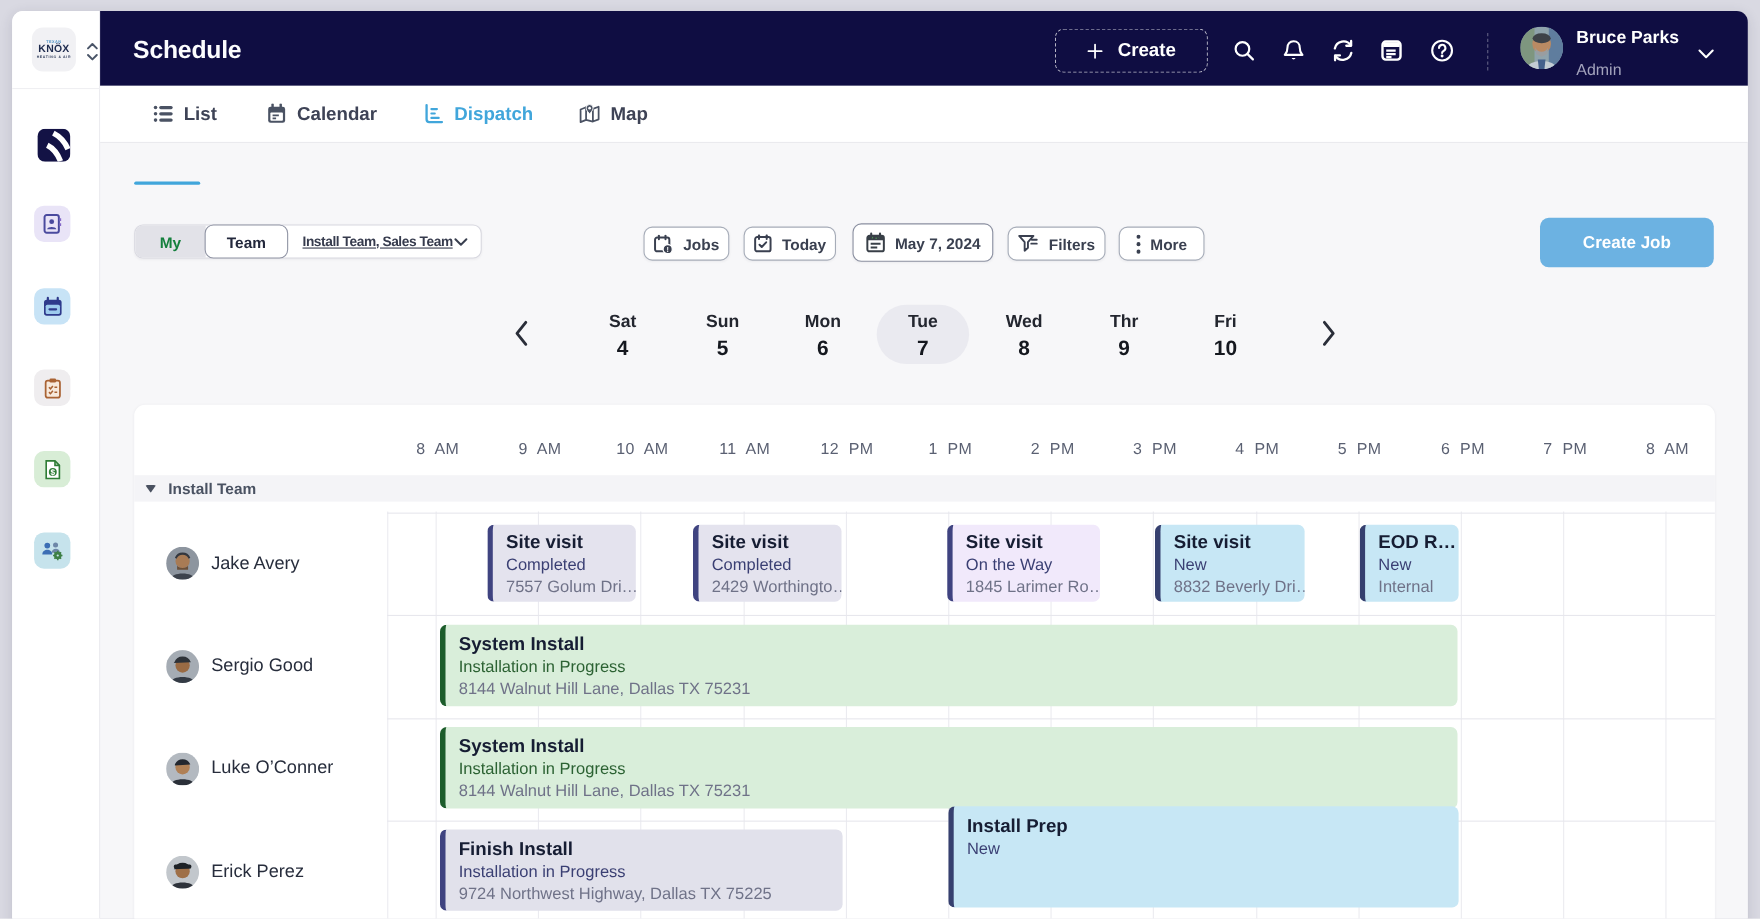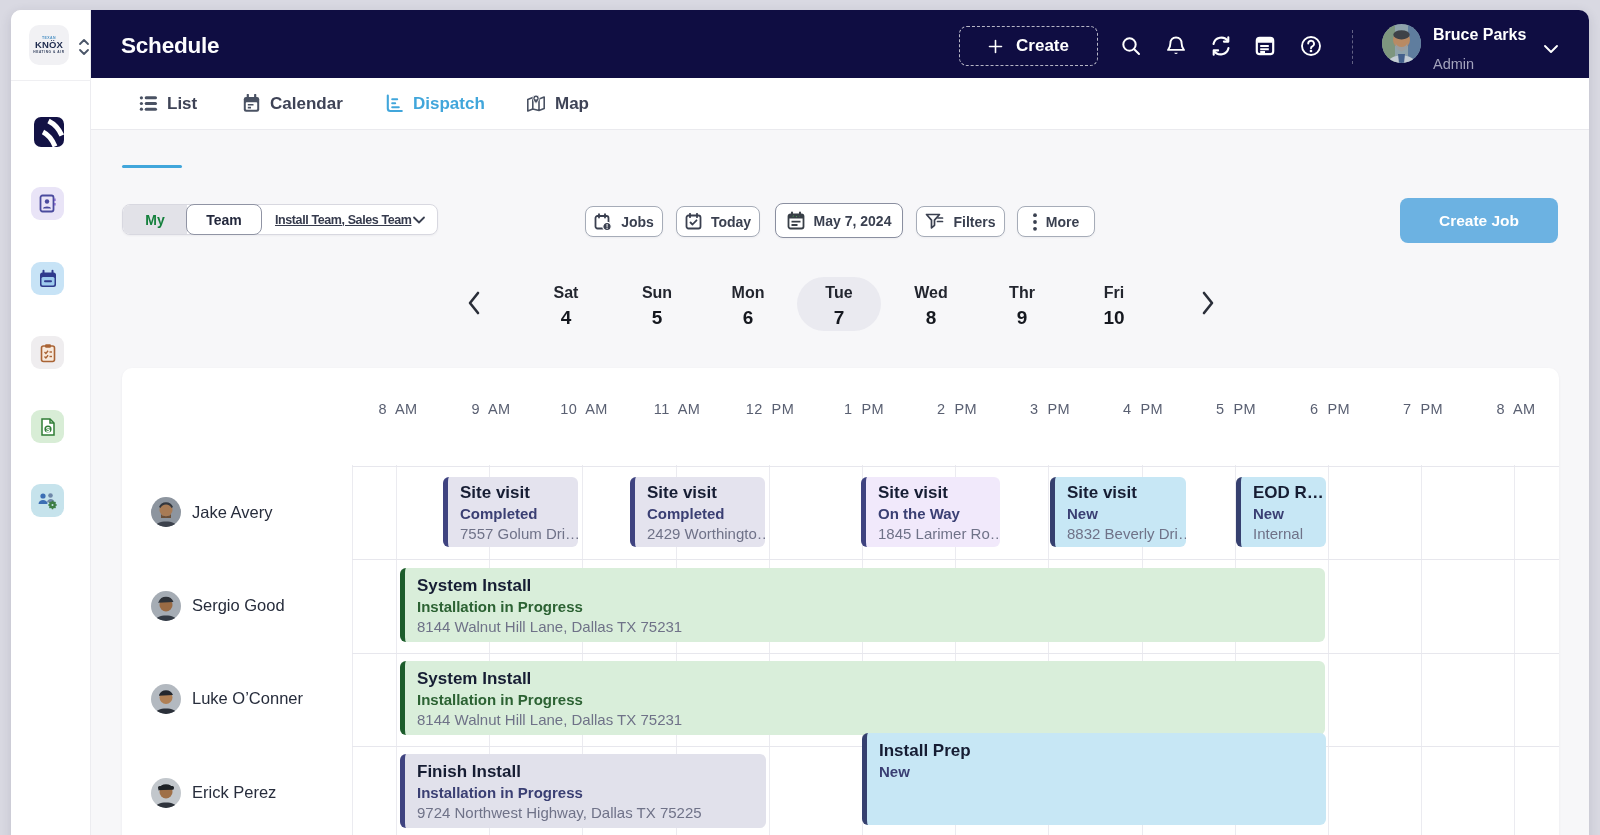--- a/index.html
+++ b/index.html
@@ -49,21 +49,21 @@
   .hourlbl { position:absolute; top:33px; width:80px; margin-left:-40px; text-align:center; font-size:14.5px; color:#5A6072; letter-spacing:.4px; }
   .teambar { position:absolute; left:0; top:64px; width:1437px; height:24px; background:#F4F4F7; display:flex; align-items:center; }
   .teambar .tri { margin-left:10px; width:0; height:0; border-left:5.5px solid transparent; border-right:5.5px solid transparent; border-top:7px solid #4A5160; border-radius:2px; }
   .teambar .tl { margin-left:11px; font-size:14px; font-weight:700; color:#4A5262; }
   .vline { position:absolute; top:97px; bottom:0; width:1px; background:#EBEBF0; }
   .hline { position:absolute; left:230px; right:0; height:1px; background:#E7E7ED; }
   .pavatar { position:absolute; left:29px; width:30px; height:30px; border-radius:50%; overflow:hidden; }
   .pname { position:absolute; left:70px; font-size:16.5px; color:#272D3C; }
   .ev { position:absolute; border-radius:6px; border-left:5px solid #3F4380; padding:5px 10px 5px 12px; overflow:hidden; white-space:nowrap; }
   .ev .t { font-size:17px; line-height:22px; font-weight:700; color:#161D33; }
-  .ev .s { font-size:15px; line-height:20px; font-weight:700; color:#3A3F73; }
+  .ev .s { font-size:15px; line-height:20px; font-weight:400; color:#3A3F73; }
   .ev .a { font-size:15px; line-height:20px; color:#6F7288; }
   .ev.gray { background:#E4E3EE; }
   .ev.gray2 { background:#E1E1EB; }
   .ev.purple { background:#F1E9FB; }
   .ev.blue { background:#C7E7F5; border-color:#36406F; }
   .ev.green { background:#D9EEDA; border-color:#1C5C2B; }
   .ev.green .s { color:#2C6233; }
 </style>
 </head>
 <body>
@@ -361,20 +361,24 @@
     <div class="hourlbl" style="left:555px">11&nbsp; AM</div>
     <div class="hourlbl" style="left:648px">12&nbsp; PM</div>
     <div class="hourlbl" style="left:742px">1&nbsp; PM</div>
     <div class="hourlbl" style="left:835px">2&nbsp; PM</div>
     <div class="hourlbl" style="left:928px">3&nbsp; PM</div>
     <div class="hourlbl" style="left:1021px">4&nbsp; PM</div>
     <div class="hourlbl" style="left:1114px">5&nbsp; PM</div>
     <div class="hourlbl" style="left:1208px">6&nbsp; PM</div>
     <div class="hourlbl" style="left:1301px">7&nbsp; PM</div>
     <div class="hourlbl" style="left:1394px">8&nbsp; AM</div>
+    <div class="teambar">
+      <div class="tri"></div>
+      <div class="tl">Install Team</div>
+    </div>
 
     <div class="vline" style="left:230px"></div>
     <div class="vline" style="left:274px"></div>
     <div class="vline" style="left:367px"></div>
     <div class="vline" style="left:460px"></div>
     <div class="vline" style="left:554px"></div>
     <div class="vline" style="left:647px"></div>
     <div class="vline" style="left:740px"></div>
     <div class="vline" style="left:833px"></div>
     <div class="vline" style="left:926px"></div>

